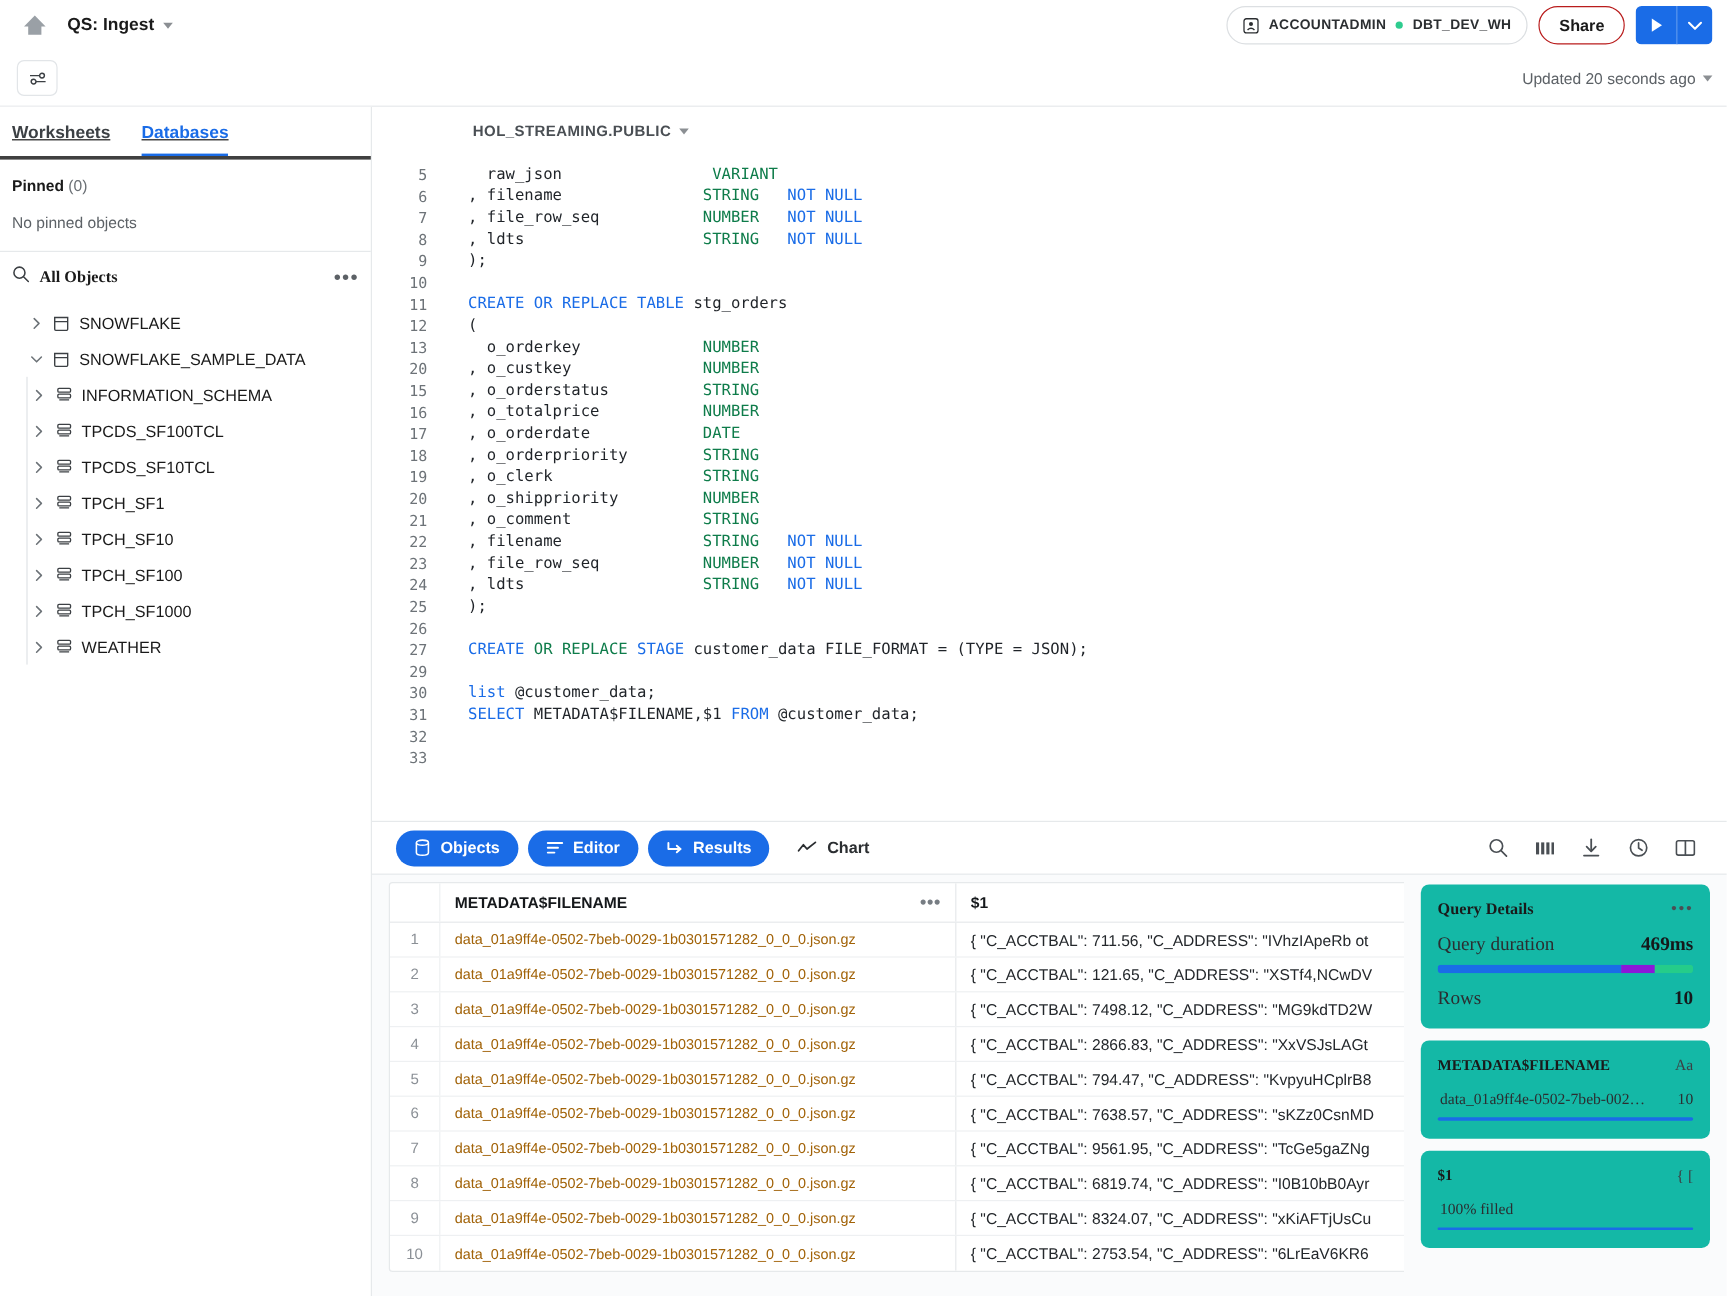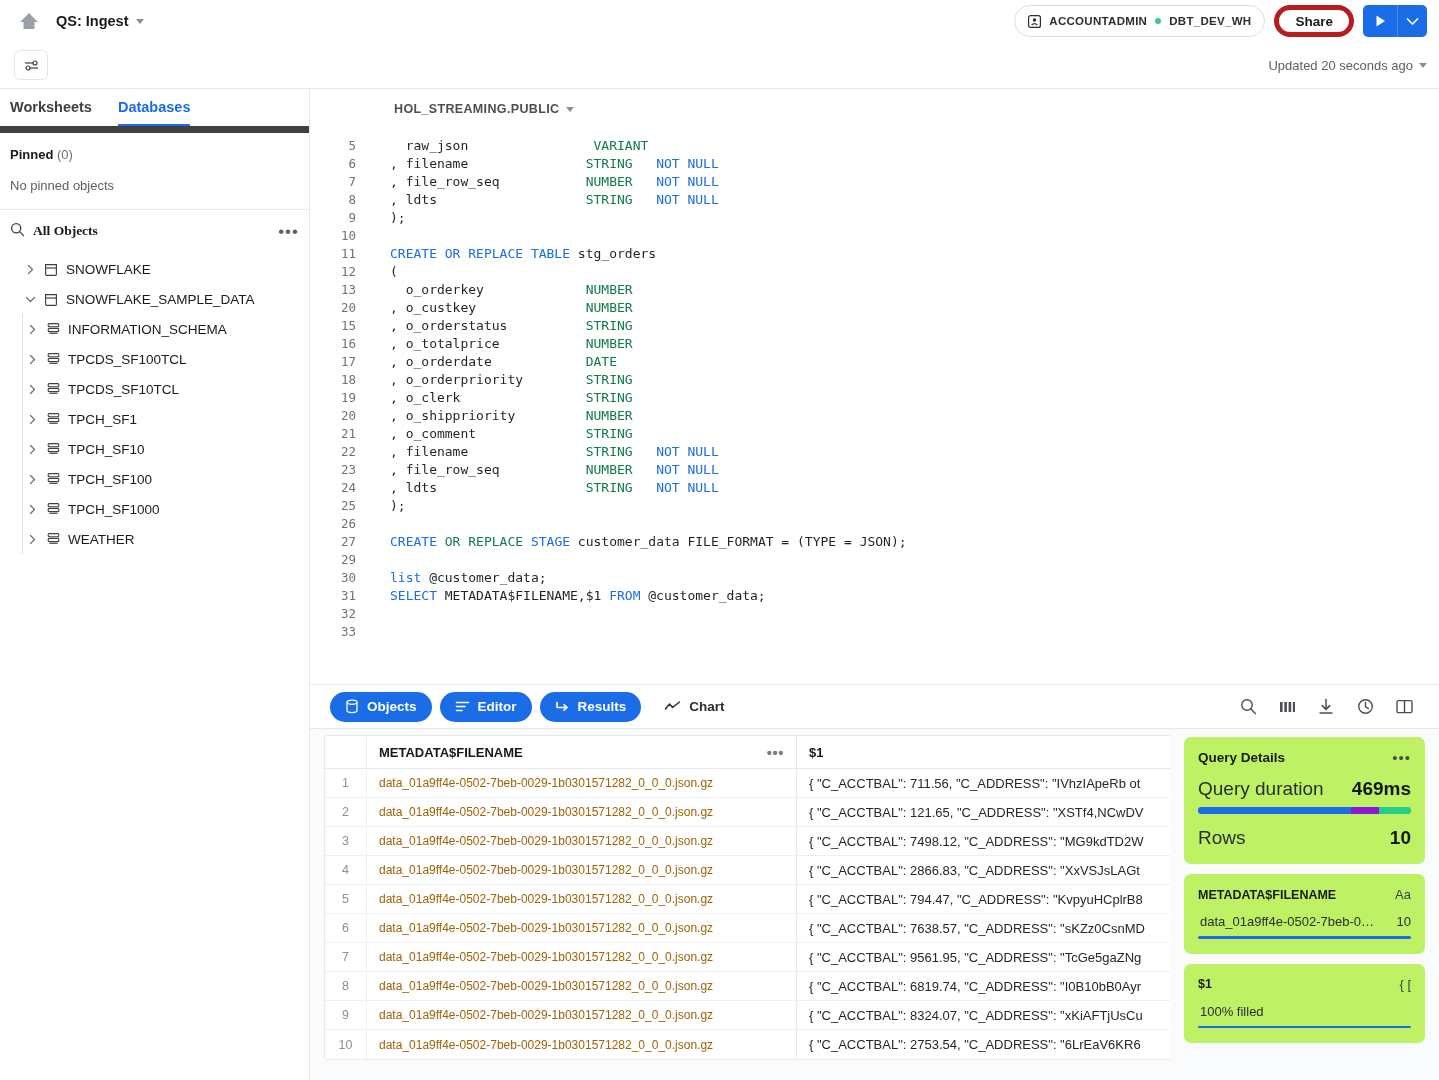--- a/index.html
+++ b/index.html
@@ -12,36 +12,36 @@
   .app { position: relative; width: 1439px; height: 1080px; display: flex; flex-direction: column; }
 
   
   .topbar { height: 42px; flex: 0 0 42px; display: flex; align-items: center; padding: 0 12px 0 14px; }
   .home-btn { width: 30px; height: 30px; display: flex; align-items: center; justify-content: center; border-radius: 4px; cursor: pointer; }
   .ws-title { display: flex; align-items: center; gap: 7px; margin-left: 12px; font-size: 14.5px; font-weight: 700; color: #1a1a1a; cursor: pointer; justify-content: center; }
   .caret { width: 0; height: 0; border-left: 4.5px solid transparent; border-right: 4.5px solid transparent; border-top: 5px solid #8b8f93; }
   .topbar-right { margin-left: auto; display: flex; align-items: center; gap: 9px; }
   .ctx-pill { display: flex; align-items: center; gap: 8px; height: 32px; padding: 0 13px; border: 1px solid #dcdfe2; border-radius: 16px; font-size: 11.5px; font-weight: 700; letter-spacing: .3px; color: #2b2e31; cursor: pointer; background: #fff; }
   .ctx-dot { width: 6px; height: 6px; border-radius: 50%; background: #2ecc8f; display: inline-block; }
-  .share-btn { height: 32px; padding: 0 16px; border: 5px solid #b91c1c; border-radius: 16px; background: #fff; font-size: 13.5px; font-weight: 700; color: #1a1a1a; cursor: pointer; display: flex; align-items: center; }
+  .share-btn { height: 32px; padding: 0 16px; border: 1px solid #b91c1c; border-radius: 16px; background: #fff; font-size: 13.5px; font-weight: 700; color: #1a1a1a; cursor: pointer; display: flex; align-items: center; }
   .run-group { display: flex; height: 32px; border-radius: 5px; overflow: hidden; }
   .run-btn { width: 34px; background: #1a6ce7; display: flex; align-items: center; justify-content: center; cursor: pointer; }
   .run-split { width: 30px; background: #1a6ce7; display: flex; align-items: center; justify-content: center; cursor: pointer; border-left: 1px solid #4a8bec; }
 
   
   .subbar { height: 46px; flex: 0 0 46px; display: flex; align-items: center; padding: 0 12px 0 14px; }
   .icon-sq { width: 34px; height: 30px; border: 1px solid #e2e5e8; border-radius: 6px; display: flex; align-items: center; justify-content: center; background: #fff; cursor: pointer; }
   .updated { margin-left: auto; display: flex; align-items: center; gap: 6px; font-size: 13px; color: #5c6166; cursor: pointer; }
 
   
   .body { flex: 1 1 auto; display: flex; min-height: 0; border-top: 1px solid #e6e9eb; }
 
   
   .left { width: 310px; flex: 0 0 310px; border-right: 1px solid #e6e9eb; display: flex; flex-direction: column; background: #fff; }
-  .left-tabs { height: 44px; display: flex; align-items: flex-end; gap: 26px; padding: 0 10px; border-bottom: 7px solid #404040; }
+  .left-tabs { height: 44px; display: flex; align-items: flex-end; gap: 26px; padding: 0 10px; border-bottom: 3px solid #404040; text-decoration: underline; }
   .ltab { font-size: 14.5px; font-weight: 700; color: #3c4044; padding-bottom: 9px; cursor: pointer; border-bottom: 2.5px solid transparent; }
   .ltab.active { color: #1a6ce7; border-bottom-color: #1a6ce7; }
   .pinned-sec { padding: 14px 10px 0 10px; border-bottom: 1px solid #e6e9eb; }
   .pinned-hdr { font-size: 13px; color: #1a1a1a; font-weight: 700; }
   .pinned-hdr .cnt { font-weight: 400; color: #6b7075; }
   .pinned-empty { font-size: 13px; color: #5c6166; padding: 16px 0 16px 0; }
   .allobj { height: 42px; display: flex; align-items: center; padding: 0 10px; gap: 8px; }
   .allobj-label { font-size: 13.5px; font-weight: 700; color: #1a1a1a; cursor: pointer; font-family: Liberation Serif, serif; }
   .dots { margin-left: auto; color: #5c6166; font-size: 17px; letter-spacing: 1px; cursor: pointer; line-height: 1; }
   .tree { padding-top: 2px; overflow: auto; }
@@ -86,25 +86,25 @@
   .grow:last-child { border-bottom: none; }
   .ghead { height: 33px; border-bottom: 1px solid #e6e9eb; }
   .gnum { width: 42px; flex: 0 0 42px; display: flex; align-items: center; justify-content: center; font-size: 12.5px; color: #8b9096; border-right: 1px solid #eef0f2; }
   .gc1 { width: 430px; flex: 0 0 430px; display: flex; align-items: center; padding: 0 12px; border-right: 1px solid #e6e9eb; font-size: 12px; color: #a16207; white-space: nowrap; overflow: hidden; }
   .gc2 { flex: 1 1 auto; display: flex; align-items: center; padding: 0 12px; font-size: 13px; color: #23272b; white-space: nowrap; overflow: hidden; }
   .ghead .gc1, .ghead .gc2 { font-weight: 700; font-size: 13px; color: #15181b; }
   .hdots { margin-left: auto; color: #777d83; font-size: 15px; letter-spacing: .5px; line-height: 1; cursor: pointer; }
 
   
   .qd { width: 269px; flex: 0 0 269px; padding: 8px 14px 0 14px; display: flex; flex-direction: column; gap: 10px; }
-  .card { background: #bef264; border-radius: 7px; padding: 13px 14px 15px 14px; }
+  .card { background: #14b8a6; border-radius: 7px; padding: 13px 14px 15px 14px; font-family: Liberation Serif, serif; }
   .card-hdr { display: flex; align-items: center; }
   .card-title { font-size: 13.5px; font-weight: 700; color: #1a1a1a; }
   .card-dots { margin-left: auto; color: #4a4f54; font-size: 15px; letter-spacing: 1px; line-height: 1; cursor: pointer; }
-  .kv { display: flex; align-items: baseline; font-size: 19px; color: #2b2e31; margin-top: 13px; }
+  .kv { display: flex; align-items: baseline; font-size: 16px; color: #2b2e31; margin-top: 13px; }
   .kv .v { margin-left: auto; font-weight: 700; color: #15181b; }
   .durbar { display: flex; height: 7px; border-radius: 3px; overflow: hidden; margin-top: 7px; }
   .colcard-top { display: flex; align-items: center; font-size: 12.5px; font-weight: 700; color: #1a1a1a; }
   .colcard-top .tp { margin-left: auto; font-weight: 400; color: #3c4044; font-size: 13px; }
   .colcard-row { display: flex; align-items: baseline; font-size: 13px; color: #2b2e31; margin-top: 12px; padding-left: 2px; }
   .colcard-row .cnt { margin-left: auto; color: #2b2e31; }
   .colbar { height: 2.5px; background: #1a6ce7; margin-top: 7px; border-radius: 2px; }
   .ellip { overflow: hidden; text-overflow: ellipsis; white-space: nowrap; max-width: 180px; }
 </style>
 </head>

